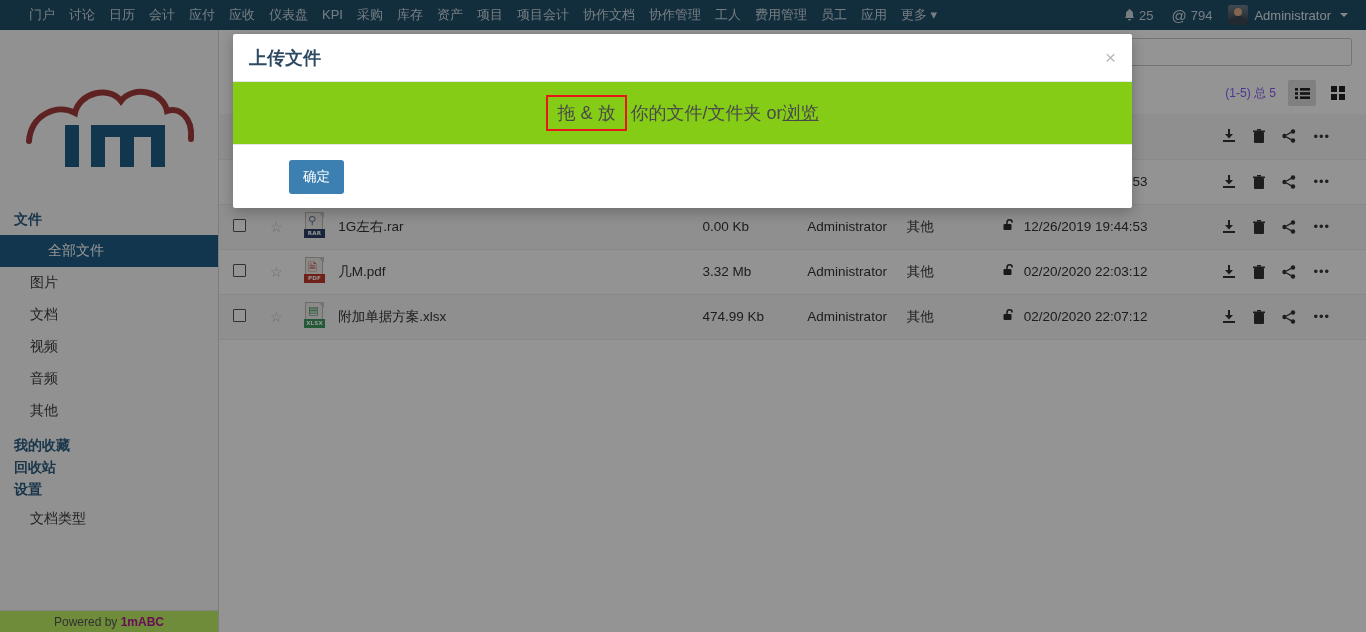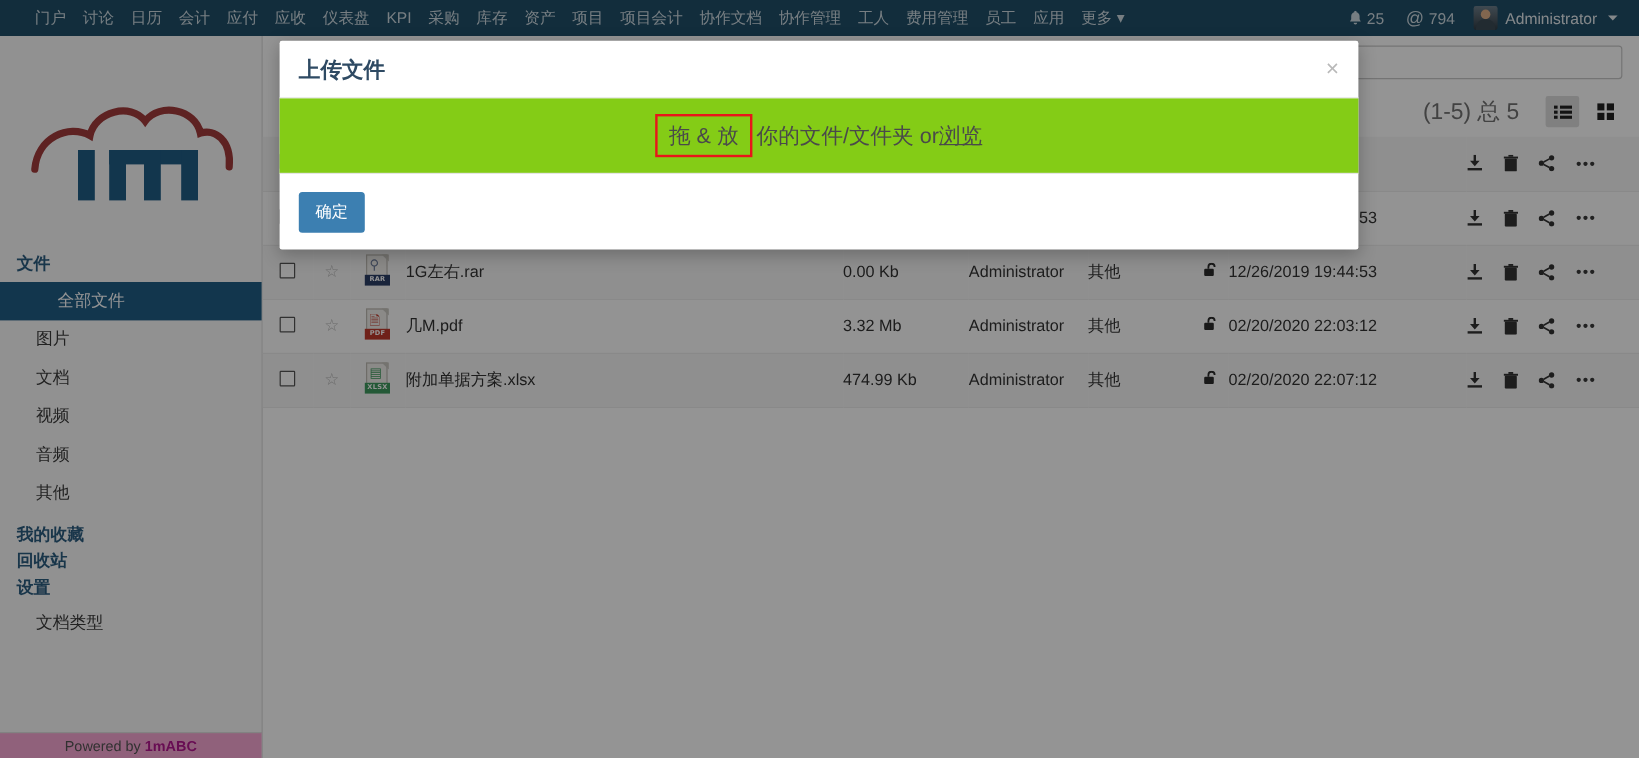--- a/index.html
+++ b/index.html
@@ -64,40 +64,40 @@
     font-size: 14px; font-weight: bold; color: #2c5d80;
     padding: 6px 0 6px 14px; cursor: pointer;
   }
   .side-item {
     font-size: 14px; color: #3b3b3b; padding: 7px 0 7px 30px; cursor: pointer;
   }
   .side-item.active { background: #1f5d86; color: #ffffff; padding-left: 48px; }
   .side-spacer { flex: 1; }
   .powered {
     height: 22px; line-height: 22px; text-align: center;
-    font-size: 12px; color: #555; border-top: 1px solid #e0e0e0; background:#f9a8d4;
+    font-size: 12px; color: #555; border-top: 1px solid #e0e0e0; background:#bef264;
   }
   .powered b { color: #b3178f; }
 
   
   .main {
     position: absolute; top: 30px; left: 219px; width: 1147px; height: 602px;
     background: #ffffff;
   }
   .toolbar-row { height: 42px; position: relative; }
   .search-box {
     position: absolute; right: 14px; top: 8px; width: 330px; height: 28px;
     border: 1px solid #c9c9c9; border-radius: 3px; background: #fff;
     font-size: 13px; color: #333; padding: 0 8px; outline: none;
   }
   .meta-row {
     height: 42px; display: flex; align-items: center; justify-content: flex-end;
     padding-right: 14px; gap: 8px;
   }
-  .count-text { font-size: 19px; color: #737373; margin-right: 14px; }
+  .count-text { font-size: 12px; color: #8b5cf6; margin-right: 4px; }
   .view-btn {
     width: 28px; height: 26px; display: flex; align-items: center; justify-content: center;
     border-radius: 2px; cursor: pointer; color: #222;
   }
   .view-btn.active { background: #dcdcdc; }
 
   
   .file-table { width: 100%; border-collapse: collapse; table-layout: fixed; }
   .file-table tr { height: 45px; border-bottom: 1px solid #ededed; }
   .file-table tr:nth-child(odd) { background: #f7f7f7; }
@@ -161,21 +161,21 @@
     display: flex; align-items: center; justify-content: center;
     font-size: 18px; color: #4a4a4a; position: relative;
   }
   .drop-line { display: inline-flex; align-items: center; }
   .drop-hl {
     border: 2px solid #e8151a; padding: 7px 9px; line-height: 1;
     position: relative; z-index: 2; background: transparent;
   }
   .drop-rest { margin-left: 4px; }
   .browse-link { text-decoration: underline; color: #4a4a4a; cursor: pointer; }
-  .modal-foot { height: 63px; display: flex; align-items: center; padding: 0 16px; }
+  .modal-foot { height: 63px; display: flex; align-items: center; padding: 0 16px; margin-left: 40px; }
   .btn-primary {
     background: #3c7fb1; color: #fff; border: none; border-radius: 3px;
     font-size: 13.5px; padding: 8px 14px; cursor: pointer;
     font-family: "Liberation Sans", sans-serif;
   }
 </style>
 </head>
 <body>
 
 <div id="app">

